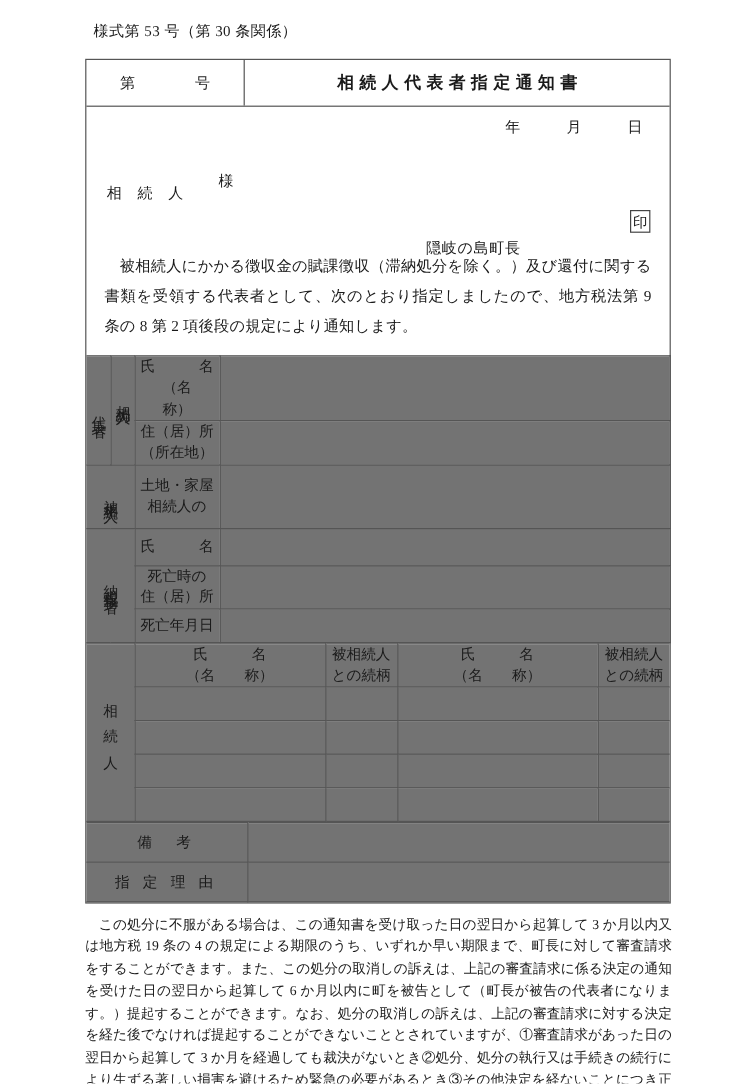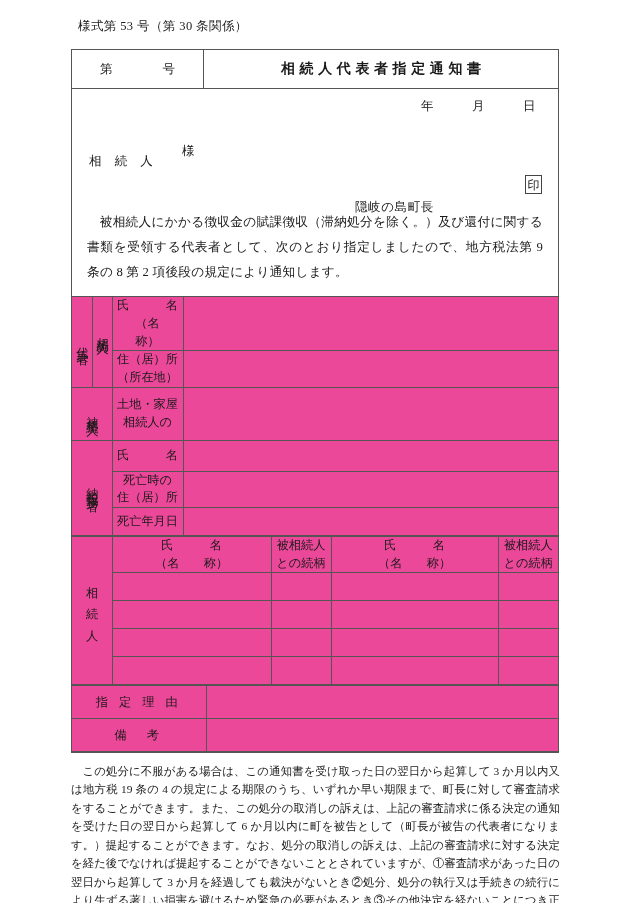--- a/index.html
+++ b/index.html
@@ -134,21 +134,21 @@
     border-collapse: collapse;
     width: 100%;
     table-layout: fixed;
   }
   table.grid td {
     border: 1px solid #555;
     font-size: 12.2px;
     padding: 0;
     text-align: center;
     vertical-align: middle;
-    background: #ec4899;
+    background: #737373;
   }
   table.grid td.noleft  { border-left: 0; }
   table.grid td.noright { border-right: 0; }
 
   .vert {
     writing-mode: vertical-rl;
     text-orientation: upright;
     display: inline-block;
     letter-spacing: 3px;
     line-height: 1.25;
@@ -322,25 +322,25 @@
       </tbody>
     </table>
 
     <table class="grid">
       <colgroup>
         <col style="width:134px">
           <col style="width:352px">
       </colgroup>
       <tbody>
         <tr>
+          <td class="noleft" style="height:32px;letter-spacing:4px">備　考</td>
+          <td class="noright"></td>
+        </tr>
+        <tr>
           <td class="noleft" style="height:32px;letter-spacing:4px">指 定 理 由</td>
-          <td class="noright"></td>
-        </tr>
-        <tr>
-          <td class="noleft" style="height:32px;letter-spacing:4px">備　考</td>
           <td class="noright"></td>
         </tr>
       </tbody>
     </table>
 
   </div>
 
   <div class="notice">
     <p>この処分に不服がある場合は、この通知書を受け取った日の翌日から起算して 3 か月以内又は地方税 19 条の 4 の規定による期限のうち、いずれか早い期限まで、町長に対して審査請求をすることができます。また、この処分の取消しの訴えは、上記の審査請求に係る決定の通知を受けた日の翌日から起算して 6 か月以内に町を被告として（町長が被告の代表者になります。）提起することができます。なお、処分の取消しの訴えは、上記の審査請求に対する決定を経た後でなければ提起することができないこととされていますが、①審査請求があった日の翌日から起算して 3 か月を経過しても裁決がないとき②処分、処分の執行又は手続きの続行により生ずる著しい損害を避けるため緊急の必要があるとき③その他決定を経ないことにつき正当な理由があるときは、決定を経ないでも処分の取消しの訴えを提起することができます。</p>
   </div>

